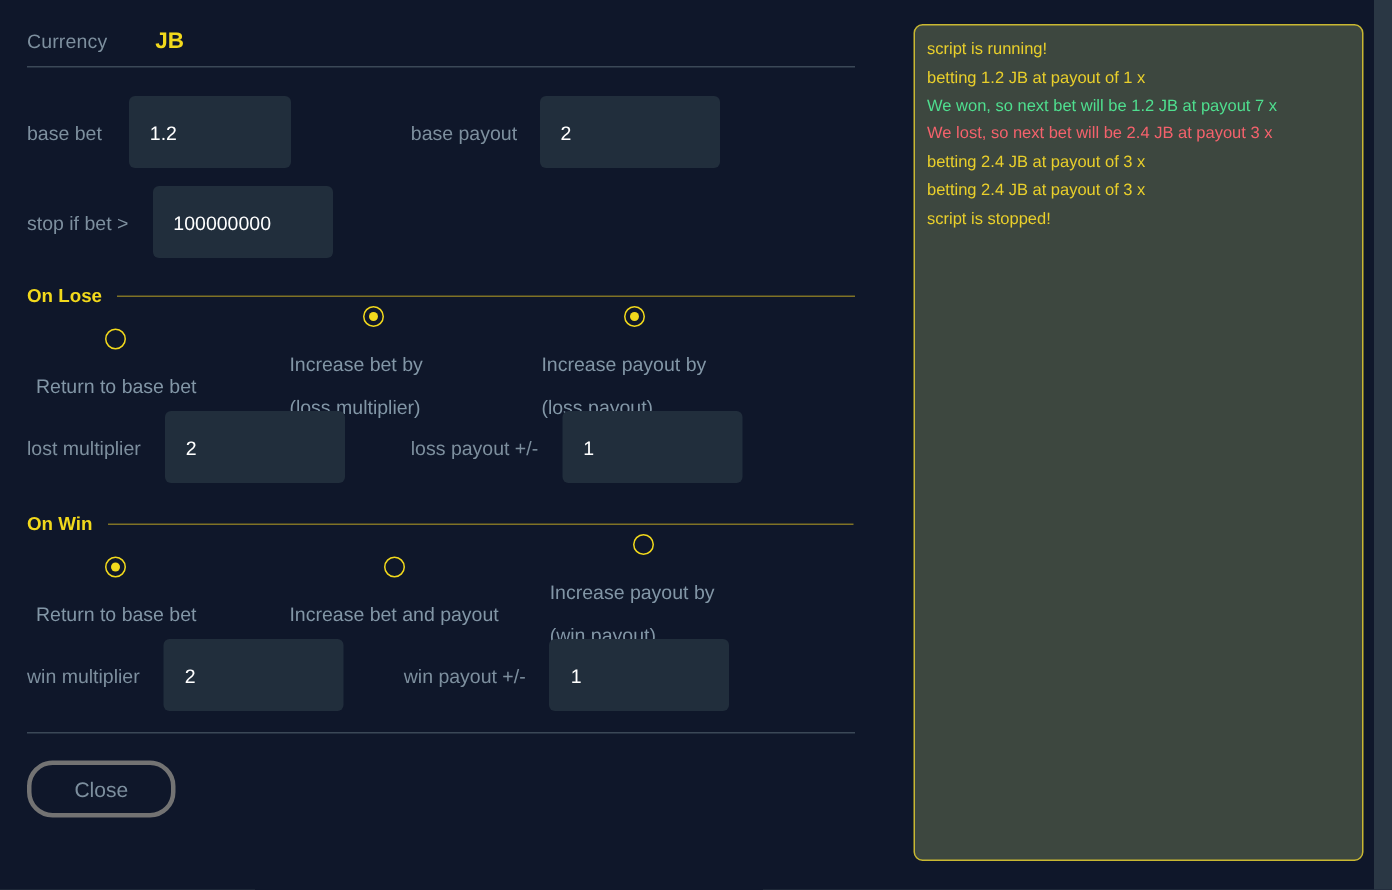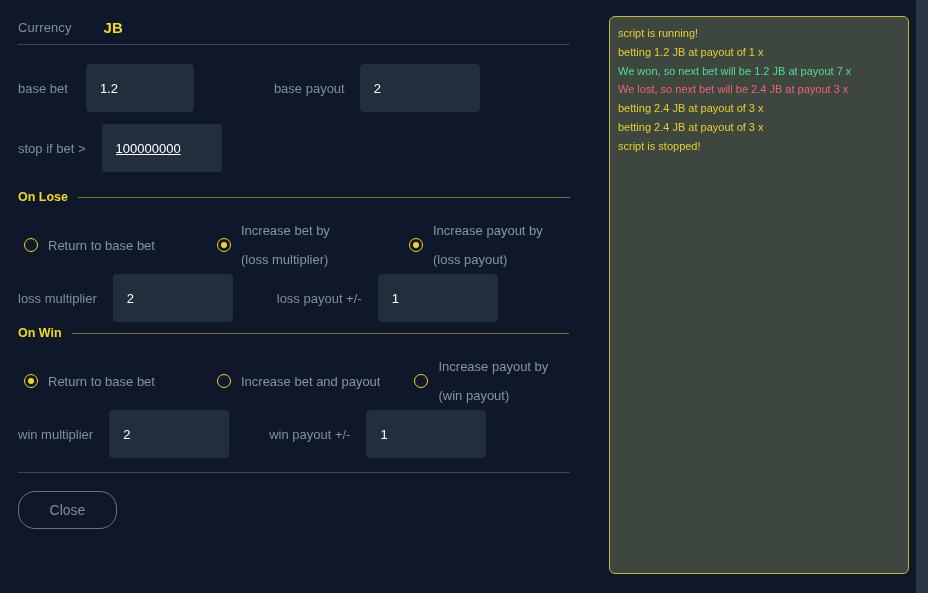--- a/index.html
+++ b/index.html
@@ -77,21 +77,21 @@
     color: #ffffff;
     font-family: "Liberation Sans", sans-serif;
     font-size: 13px;
     padding: 0 14px;
     outline: none;
   }
   .fld-input::placeholder { color: #5d6e7d; }
 
   .w-basebet   { width: 108px; margin-left: 18px; }
   .w-basepay   { width: 120px; margin-left: 15px; }
-  .w-stopbet   { width: 120px; margin-left: 16px; text-decoration: underline; }
+  .w-stopbet   { width: 120px; margin-left: 16px; }
   .w-mult      { width: 120px; margin-left: 16px; }
   .w-payout    { width: 120px; margin-left: 16px; }
 
   .spacer-basepay { width: 80px; }
   .spacer-payout  { width: 44px; }
 
   
   .section-head {
     display: flex;
     align-items: center;
@@ -115,20 +115,21 @@
     display: flex;
     align-items: center;
     height: 78px;
     margin-top: 2px;
   }
   .radio-item {
     display: flex;
     align-items: center;
     gap: 10px;
     cursor: pointer;
+    flex-direction: column;
   }
   .radio {
     flex: 0 0 auto;
     width: 14px;
     height: 14px;
     border: 1.6px solid #f2d91c;
     border-radius: 50%;
     position: relative;
     background: transparent;
   }
@@ -174,21 +175,21 @@
     background: linear-gradient(135deg, #f7d046 0%, #fbc22c 55%, #f9b91f 100%);
     color: #ffffff;
     font-family: "Liberation Sans", sans-serif;
     font-size: 13.5px;
     font-weight: bold;
     cursor: pointer;
   }
   .btn-close {
     width: 99px;
     height: 38px;
-    border: 1px solid #737373;
+    border: 3px solid #737373;
     border-radius: 17px;
     background: transparent;
     color: #7d8f9e;
     font-family: "Liberation Sans", sans-serif;
     font-size: 14px;
     cursor: pointer;
   }
 
   
   .console {
@@ -254,28 +255,28 @@
         <span class="radio checked"></span>
         <span class="radio-label rl-narrow">Increase bet by (loss multiplier)</span>
       </label>
       <label class="radio-item ri-3" style="margin-left:56px;">
         <span class="radio checked"></span>
         <span class="radio-label rl-wide">Increase payout by (loss payout)</span>
       </label>
     </div>
 
     <div class="field-row" style="height:56px;margin-top:-14px;">
-      <span class="fld-label">loss multiplier</span>
+      <span class="fld-label">lost multiplier</span>
       <input class="fld-input w-mult" type="text" value="2" style="">
       <span class="spacer-payout"></span>
       <span class="fld-label">loss payout +/-</span>
       <input class="fld-input w-payout" type="text" value="1" style="">
     </div>
 
-    <div class="section-head" style="margin-top:0;">
+    <div class="section-head" style="margin-top:16px;">
       <span class="sh-text">On Win</span>
       <span class="sh-rule" style="width:497px;"></span>
     </div>
 
     <div class="radio-group">
       <label class="radio-item ri-1">
         <span class="radio checked"></span>
         <span class="radio-label">Return to base bet</span>
       </label>
       <label class="radio-item ri-2" style="margin-left:62px;">

